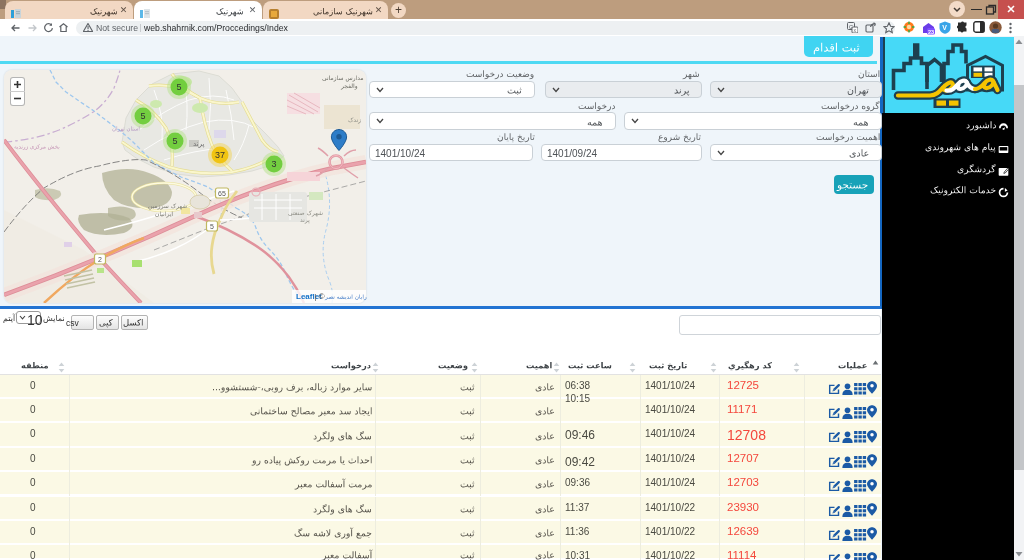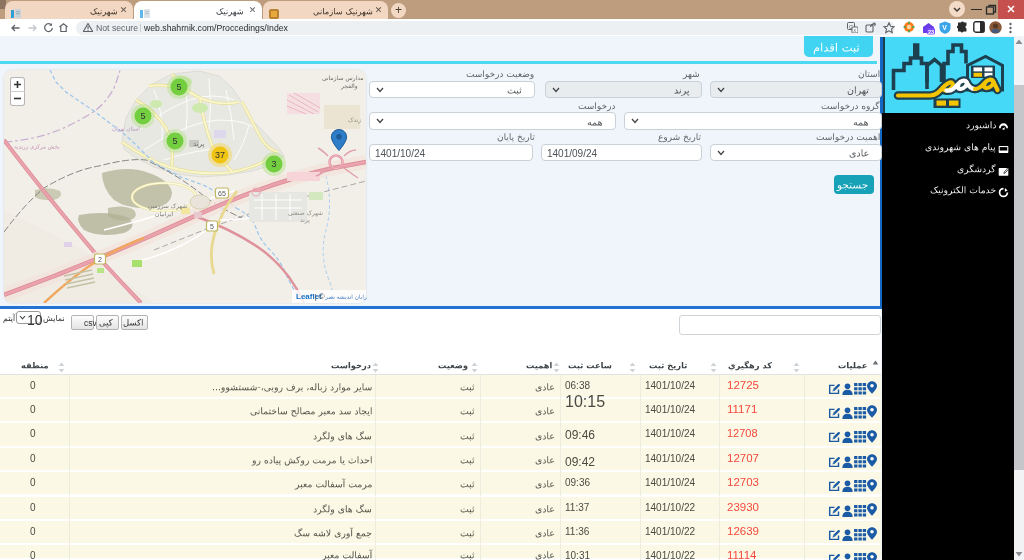--- a/index.html
+++ b/index.html
@@ -282,21 +282,21 @@
   </svg>
 <div class="abs" style="left:16.4px;top:310.8px;width:24.2px;height:13px;background:#fff;border:1px solid #999;border-radius:3px"></div>
 <div class="abs" style="left:27px;top:312.2px;font-size:14px;color:#333">10</div>
 <svg class="abs" style="left:18.5px;top:314.5px" width="7" height="5.5">
     <path d="M1 1 L3.5 3.8 L6 1" stroke="#444" stroke-width="1.1" fill="none"></path>
   </svg>
 <svg style="position:absolute;left:3.0px;top:312.5px;overflow:visible" width="12.2" height="10.8">
     <path transform="translate(0,8.00)" d="M9.7 -7Q9.7 -7 10.3 -7.4Q10.7 -7.1 11 -7Q11.1 -7 11.3 -7Q11.6 -7 11.7 -7.1Q12.1 -7.2 12.5 -7.5Q12.5 -7.5 12.5 -7Q12.1 -6.8 11.8 -6.7Q11.5 -6.6 11.3 -6.6Q11.2 -6.6 10.9 -6.6Q10.6 -6.7 10.3 -7Q10.3 -7 9.7 -6.5Q9.7 -6.5 9.7 -7ZM10.7 -6.1H11.4V0H10.7Z M8.9 -0.3Q8.6 0 8 0H7.7V-0.7H7.8Q8.2 -0.7 8.4 -0.9Q8.5 -1.1 8.5 -1.5V-2.3H9.3V-1.5Q9.3 -0.8 8.9 -0.3ZM9.1 0.6H9.7V1.2H9.1ZM8.1 0.6H8.7V1.2H8.1Z M6.5 -0.3Q6.2 0 5.6 0H5.2V-0.7H5.4Q5.8 -0.7 5.9 -0.9Q6.1 -1.1 6.1 -1.5V-2.3H6.9V-1.5Q6.9 -1.1 7 -0.9Q7.2 -0.7 7.6 -0.7H7.8V0H7.4Q6.8 0 6.5 -0.3ZM6.7 -3.9H7.3V-3.3H6.7ZM5.7 -3.9H6.3V-3.3H5.7Z M2.4 -0.7Q2.9 -0.5 3.2 -0.5Q3.3 -0.5 3.4 -0.6Q3.6 -0.8 3.6 -1Q3.6 -1.1 3.6 -1.2Q3.5 -1.5 3.3 -1.6Q3.1 -1.7 2.9 -1.7Q2.7 -1.7 2.6 -1.6Q2.3 -1.3 2.3 -1Q2.3 -0.9 2.4 -0.7ZM4.1 -0.2Q4 -0.1 4 -0.1Q3.5 0.2 3.2 0.2Q2.5 0.2 1.9 -0.1Q1.7 -0.2 1.4 0.1Q1.3 0.2 1.3 0.5V1.9H0.5V0.5Q0.5 -0.2 1 -0.6Q1.3 -0.8 1.6 -0.8Q1.6 -1 1.6 -1.1Q1.6 -1.7 2.2 -2.2Q2.5 -2.5 2.9 -2.5Q3.2 -2.5 3.5 -2.3Q4.2 -2 4.3 -1.3Q4.4 -1.1 4.6 -0.9Q4.7 -0.7 5.1 -0.7H5.4V-0H4.9Q4.2 -0 4.1 -0.2Z" fill="#333333"></path>
   </svg>
 <div class="abs" style="left:71px;top:314.8px;width:22.700000000000003px;height:15.2px;background:linear-gradient(#fdfdfd,#e4e4e4);border:1px solid #b3b3b3;border-radius:2px"></div>
-<div class="abs" style="left:84px;top:317.5px;font-size:8.5px;color:#333">csv</div>
+<div class="abs" style="left:66px;top:317.5px;font-size:8.5px;color:#333">csv</div>
 <div class="abs" style="left:96px;top:314.8px;width:22.700000000000003px;height:15.2px;background:linear-gradient(#fdfdfd,#e4e4e4);border:1px solid #b3b3b3;border-radius:2px"></div>
 <svg style="position:absolute;left:99.3px;top:317.0px;overflow:visible" width="13.7" height="11.5">
     <path transform="translate(0,8.50)" d="M10.9 0H9.6V-0.8H10.9Q11.5 -0.8 11.7 -1.2Q11.7 -1.3 11.7 -1.5Q11.7 -1.8 11.5 -2.1L10.2 -3.6Q10 -3.9 10 -4.2Q10 -4.4 10 -4.5Q10.2 -5 10.6 -5.2L13.7 -6.5V-5.7L11.2 -4.6Q10.9 -4.5 10.8 -4.4Q10.8 -4.3 10.8 -4.2Q10.8 -4.1 10.9 -3.9L12.1 -2.6Q12.5 -2 12.5 -1.5Q12.5 -1.1 12.3 -0.6Q11.9 0 10.9 0Z M8.3 -0.4Q8 0 7.4 0H7V-0.8H7.1Q7.6 -0.8 7.7 -0.9Q7.9 -1.1 7.9 -1.6V-2.5H8.7V-1.6Q8.7 -1.1 8.9 -0.9Q9.1 -0.8 9.5 -0.8H9.7V0H9.3Q8.7 0 8.3 -0.4ZM8 1.5H8.6V2.1H8ZM8.5 0.4H9.2V1H8.5ZM7.5 0.4H8.1V1H7.5Z M4.6 0.1Q4.9 -0.1 4.9 -0.2Q4.9 -0.4 4.7 -0.4Q4.6 -0.5 4.5 -0.6Q4.3 -0.9 4.3 -1.1Q4.3 -1.4 4.5 -1.7Q4.9 -2.1 5.2 -2.1Q5.3 -2.1 5.5 -2.1Q6 -2.1 6.4 -1.6Q6.9 -0.8 7 -0.8H7.2V0H7Q6.5 0 6.1 -0.7Q5.6 -1.4 5.5 -1.4Q5.4 -1.4 5.3 -1.4Q5.1 -1.3 5.1 -1.2Q5.1 -1 5.4 -0.8Q5.7 -0.7 5.7 -0.2Q5.7 0.2 5.3 0.6Q4.7 1 3.8 1.1Q3.5 1.1 3 1.1Q2.2 1.1 1.8 1Q0.5 0.5 0.5 -0.6Q0.5 -1.2 0.8 -1.6H1.6Q1.3 -1.2 1.3 -0.6Q1.3 -0.1 2 0.2Q2.3 0.4 3 0.4Q3.4 0.4 3.7 0.3Q4.3 0.3 4.6 0.1Z" fill="#333333"></path>
   </svg>
 <div class="abs" style="left:121px;top:314.8px;width:27.400000000000006px;height:15.2px;background:linear-gradient(#fdfdfd,#e4e4e4);border:1px solid #b3b3b3;border-radius:2px"></div>
 <svg style="position:absolute;left:122.6px;top:317.0px;overflow:visible" width="20.4" height="11.5">
     <path transform="translate(0,8.50)" d="M18.9 -6.5H19.6V0H18.9Z M15.3 0H13.9V-0.8H15.2Q15.8 -0.8 16 -1.2Q16.1 -1.3 16.1 -1.5Q16.1 -1.8 15.9 -2.1L14.6 -3.6Q14.4 -3.9 14.4 -4.2Q14.4 -4.4 14.4 -4.5Q14.5 -5 15 -5.2L18.1 -6.5V-5.7L15.6 -4.6Q15.3 -4.5 15.2 -4.4Q15.2 -4.3 15.2 -4.2Q15.2 -4.1 15.3 -3.9L16.5 -2.6Q16.9 -2 16.9 -1.5Q16.9 -1.1 16.6 -0.6Q16.2 0 15.3 0Z M11.7 0.1Q11.6 0.1 11.4 0.1Q11.2 0.1 10.9 0Q10.4 -0.2 10.3 -0.8Q10.1 -0.1 9.7 0Q9.4 0.1 9.2 0.1Q8.7 0.1 8.5 -0.1Q8.2 -0.3 8 -0.6Q7.9 -0.3 7.6 -0.2Q7.3 0 6.9 0H6.4V-0.8H6.7Q7.1 -0.8 7.3 -0.9Q7.6 -1.3 7.6 -1.7V-2.5H8.4V-1.8Q8.4 -1.6 8.5 -1.2Q8.7 -0.8 9.1 -0.8Q9.6 -0.8 9.8 -1.3Q9.9 -1.7 9.9 -2.5H10.7Q10.7 -1.6 10.8 -1.4Q11 -0.7 11.5 -0.7Q12.1 -0.7 12.1 -1.9V-3.1H12.9V-1.7Q12.9 -1.3 13.2 -0.9Q13.4 -0.8 13.8 -0.8H14.1V0H13.6Q13 0 12.5 -0.4Q12.2 -0 11.7 0.1Z M4.3 -0.3Q4.6 -0.8 4.6 -1.8V-6.5H5.4V-1.6Q5.4 -1.1 5.6 -0.9Q5.8 -0.8 6.2 -0.8H6.5V0H6Q5.5 0 5.2 -0.2Q5.1 -0 5 0.1Q4.5 0.9 3.4 1.2Q2.9 1.3 2.5 1.3Q2.1 1.3 1.8 1.2Q0.6 0.8 0.6 -0.3Q0.6 -0.9 0.9 -1.3H1.6Q1.4 -0.8 1.4 -0.3Q1.4 0.2 2 0.5Q2.2 0.6 2.5 0.6Q2.8 0.6 3.3 0.4Q4 0.2 4.3 -0.3Z" fill="#333333"></path>
   </svg>
 <div class="abs" style="left:679px;top:315px;width:202px;height:20px;background:#fff;border:1px solid #cfd4d9;border-radius:3px"></div>
 <div class="abs" style="left:0;top:355px;width:881px;height:19.5px;background:#fff;border-bottom:1px solid #e2e2e2"></div>
@@ -413,21 +413,21 @@
 <div class="abs" style="left:30px;top:403.9px;font-size:10px;color:#4a4a42">0</div>
 <svg style="position:absolute;left:249.5px;top:405.1px;overflow:visible" width="122.5" height="12.6">
     <path transform="translate(0,9.30)" d="M120.8 -7.1H121.6V0H120.8Z M118.7 -0.4Q118.4 0 117.6 0H117.2V-0.8H117.4Q117.8 -0.8 118 -1Q118.3 -1.3 118.3 -1.7V-2.7H119.1V-1.7Q119.1 -0.9 118.7 -0.4ZM118.9 0.7H119.6V1.4H118.9ZM117.8 0.7H118.5V1.4H117.8Z M114.2 -3.5Q115.4 -3.3 116.4 -2.9V-2.2Q116.1 -2.1 115.8 -1.9Q116 -1.5 116.1 -1.4Q116.6 -0.8 117.1 -0.8H117.4V0H117Q116.1 0 115.5 -0.8Q115.3 -1 115.1 -1.4Q114.7 -1.2 114.6 -1.1Q113.9 -0.5 113.6 -0.4Q112.6 0 111.8 0H111.2V-0.8H111.7Q112.7 -0.8 113.3 -1.2Q113.8 -1.4 114.3 -1.9Q114.7 -2.3 115.2 -2.5Q114.8 -2.6 114.3 -2.7Q114 -2.8 113.1 -2.8Q112.8 -2.9 112 -2.8V-3.7Q112.4 -3.7 112.7 -3.7Q113.4 -3.7 114.2 -3.5ZM113.7 0.7H114.4V1.4H113.7Z M109.4 -1.7V-7.1H110.2V-1.7Q110.2 -1.3 110.4 -1Q110.6 -0.8 111.1 -0.8H111.4V0H110.8Q110.1 0 109.8 -0.4Q109.4 -0.9 109.4 -1.7Z M106.1 -0.7Q106.9 -0.9 107.1 -1.4Q107.1 -1.5 107.1 -1.7Q107.1 -2.1 106.8 -2.6Q106.5 -3.2 105.7 -3.9H106.8Q107.3 -3.4 107.6 -2.9Q108 -2.2 108 -1.7Q108 -1.3 107.8 -0.9Q107.5 -0 106.3 0.1Q106.1 0.2 105.9 0.2Q105.4 0.2 104.9 0V-0.8Q105.4 -0.6 105.8 -0.6Q106 -0.6 106.1 -0.7Z M95.3 -0.6Q95.2 -0.4 94.9 -0.2Q94.6 0 94.1 0H93.5V-0.8H93.9Q94.3 -0.8 94.5 -1Q94.9 -1.4 94.9 -1.9V-2.7H95.7V-2Q95.7 -1.7 95.9 -1.3Q96.1 -0.8 96.6 -0.8Q97.1 -0.8 97.3 -1.4Q97.4 -1.8 97.4 -2.7H98.3Q98.3 -1.8 98.4 -1.6Q98.6 -0.8 99.1 -0.8Q99.8 -0.8 99.8 -2.1V-3.4H100.6V-1.9Q100.6 -0.9 100.2 -0.4Q99.9 -0 99.4 0.1Q99.2 0.1 99.1 0.1Q98.8 0.1 98.5 0Q97.9 -0.3 97.8 -0.9Q97.6 -0.1 97.2 0Q96.9 0.1 96.6 0.1Q96.1 0.1 95.8 -0.1Q95.5 -0.3 95.3 -0.6Z M91.2 -2.6Q90.9 -3.2 90.1 -3.9H91.1Q91.6 -3.5 92 -2.9Q92.3 -2.3 92.3 -1.7Q92.3 -1.4 92.7 -1Q92.9 -0.8 93.4 -0.8H93.7V0H93.1Q92.4 0 92 -0.6Q91.6 -0 90.6 0.1Q90.4 0.2 90.2 0.2Q89.8 0.2 89.3 0V-0.8Q89.8 -0.6 90.2 -0.6Q90.3 -0.6 90.5 -0.7Q91.3 -0.9 91.4 -1.4Q91.5 -1.5 91.5 -1.7Q91.5 -2 91.2 -2.6Z M84.7 -0.2Q84.3 0.2 83.6 0.2Q82.7 0.2 82.2 -0.2Q81.9 0 81.4 0H80.7V-0.8H81.2Q81.5 -0.8 81.7 -1Q81.9 -1.2 81.9 -1.4Q82 -2.2 82.6 -2.6Q83 -2.8 83.4 -2.8Q84.2 -2.8 84.6 -2.4Q85 -2 85 -1.2Q85 -0.5 84.7 -0.2ZM82.6 -0.9Q82.9 -0.6 83.6 -0.6Q83.8 -0.6 83.9 -0.7Q84.2 -0.9 84.2 -1.2Q84.2 -1.6 84 -1.7Q83.8 -1.9 83.4 -1.9Q83.2 -1.9 83 -1.8Q82.8 -1.7 82.7 -1.2Q82.7 -1 82.6 -0.9Z M78.5 -0.8Q77.7 0 76.7 0H76.2V-0.8H76.6Q77.1 -0.8 77.4 -1Q77.7 -1.2 77.9 -1.4Q77.4 -1.7 77.1 -2.2Q77 -2.3 77 -2.5Q77 -2.7 77.1 -2.9Q77.1 -3.1 77.6 -3.3Q78 -3.6 78.5 -3.6Q79.1 -3.6 79.5 -3.3Q80 -3.1 80 -2.9Q80.1 -2.7 80.1 -2.5Q80.1 -2.3 80 -2.2Q79.6 -1.7 79.2 -1.4Q79.3 -1.2 79.7 -1Q79.9 -0.8 80.4 -0.8H80.9V0H80.3Q79.4 0 78.5 -0.8ZM78.3 -2.7Q78.1 -2.6 78.1 -2.5Q78.1 -2.3 78.5 -1.9Q79 -2.3 79 -2.5Q79 -2.6 78.8 -2.7Q78.7 -2.7 78.5 -2.7Q78.4 -2.7 78.3 -2.7Z M74.8 -0.4Q74.5 0 73.8 0H73.4V-0.8H73.6Q74 -0.8 74.2 -1Q74.4 -1.3 74.4 -1.7V-2.7H75.3V-1.7Q75.3 -1.3 75.5 -1Q75.7 -0.8 76.1 -0.8H76.4V0H75.9Q75.2 0 74.8 -0.4ZM74.5 0.7H75.2V1.4H74.5Z M71.2 -2.5H72.1Q72.2 -2 72.2 -1.9Q72.3 -1.4 72.6 -1Q72.8 -0.8 73.2 -0.8H73.6V0H73Q72.4 0 72.2 -0.3Q71.9 1 70.7 1.6Q69.4 2.3 68 2.3V1.4Q69.4 1.4 70.3 0.9Q71.3 0.2 71.4 -0.7Q71.5 -1 71.5 -1.3Q71.5 -1.9 71.2 -2.5Z M64.4 -0.2Q63.9 0.2 63.3 0.2Q62.3 0.2 61.8 -0.2Q61.5 0 61.1 0H60.3V-0.8H60.9Q61.1 -0.8 61.3 -1Q61.5 -1.2 61.5 -1.4Q61.6 -2.2 62.2 -2.6Q62.6 -2.8 63 -2.8Q63.8 -2.8 64.2 -2.4Q64.7 -2 64.7 -1.2Q64.7 -0.5 64.4 -0.2ZM62.3 -0.9Q62.5 -0.6 63.3 -0.6Q63.5 -0.6 63.6 -0.7Q63.8 -0.9 63.8 -1.2Q63.8 -1.6 63.6 -1.7Q63.4 -1.9 63 -1.9Q62.8 -1.9 62.6 -1.8Q62.4 -1.7 62.3 -1.2Q62.3 -1 62.3 -0.9Z M56.5 0H55.3Q54.9 0 54.6 -0.2Q54.3 -0.3 54.1 -0.6Q53.6 0 52.9 0H52.3V-0.8H52.6Q53.1 -0.8 53.3 -1Q53.6 -1.4 53.6 -1.9V-2.4H54.5V-2Q54.5 -1.9 54.5 -1.7Q54.5 -1.5 54.7 -1.3Q55.2 -1.9 55.6 -2.3Q56.3 -2.9 57 -3.2Q57.3 -3.4 57.7 -3.4Q58.2 -3.4 58.7 -3.2Q59.6 -2.9 59.6 -1.8Q59.6 -1.5 59.4 -1.1Q59.5 -1.1 59.5 -1Q59.8 -0.8 60.2 -0.8H60.5V0H59.9Q59.3 0 58.9 -0.4L58.7 -0.5Q57.8 0 56.5 0ZM56.8 -2.2Q56 -1.7 55.4 -0.8H56.2Q57.3 -0.8 57.9 -1.1Q58.7 -1.5 58.7 -1.9Q58.7 -2.5 58.1 -2.6Q57.9 -2.6 57.7 -2.6Q57.4 -2.6 56.8 -2.2Z M50.4 -1.7V-7.1H51.2V-1.7Q51.2 -1.3 51.5 -1Q51.7 -0.8 52.1 -0.8H52.4V0H51.9Q51.2 0 50.8 -0.4Q50.4 -0.9 50.4 -1.7Z M48.6 -1.7Q48.6 -0.9 48.3 -0.4Q47.9 0 47.2 0H46.6V-0.8H46.9Q47.4 -0.8 47.6 -1Q47.8 -1.3 47.8 -1.7V-7.1H48.6Z M46.6 -0.8H46.8V0H46.6Q46 0 45.4 -0.7Q45 -1.1 44.8 -1.8Q44.7 -1.9 44.4 -2.7Q43.9 -2.6 43.4 -2.2Q42.4 -1.4 42.4 -0.3Q42.4 0.3 42.8 0.8Q43.3 1.5 44.8 1.5Q45.7 1.5 46.7 1V1.8Q46 2.3 44.9 2.3Q43 2.3 42.2 1.4Q41.6 0.7 41.6 -0.3Q41.6 -1.5 42.6 -2.5Q43 -3 43.6 -3.2Q43.6 -3.2 43.5 -3.2Q43.1 -3.2 42.4 -3.1Q41.8 -3 41.4 -2.8V-3.7Q42.6 -4 43.5 -4Q44.8 -4 45.8 -3.7V-3Q45.3 -3 45.1 -2.9L45.3 -2.5Q45.5 -1.8 45.8 -1.4Q46.2 -0.8 46.6 -0.8Z M31.7 -0.6Q31.5 -0.4 31.2 -0.2Q30.9 0 30.4 0H29.8V-0.8H30.2Q30.6 -0.8 30.8 -1Q31.2 -1.4 31.2 -1.9V-2.7H32V-2Q32 -1.7 32.2 -1.3Q32.4 -0.8 32.9 -0.8Q33.4 -0.8 33.6 -1.4Q33.8 -1.8 33.8 -2.7H34.6Q34.6 -1.8 34.7 -1.6Q35 -0.8 35.5 -0.8Q36.1 -0.8 36.1 -2.1V-3.4H37V-1.9Q37 -0.9 36.5 -0.4Q36.2 -0 35.7 0.1Q35.6 0.1 35.4 0.1Q35.1 0.1 34.9 0Q34.3 -0.3 34.2 -0.9Q34 -0.1 33.5 0Q33.2 0.1 32.9 0.1Q32.5 0.1 32.1 -0.1Q31.9 -0.3 31.7 -0.6Z M28 -1.7V-7.1H28.8V-1.7Q28.8 -1.3 29 -1Q29.2 -0.8 29.7 -0.8H30V0H29.4Q28.7 0 28.4 -0.4Q28 -0.9 28 -1.7Z M25.2 -2.5Q24.8 -2.6 24.4 -2.7Q24 -2.8 23.2 -2.8Q22.8 -2.9 22.1 -2.8V-3.7Q22.4 -3.7 22.7 -3.7Q23.5 -3.7 24.3 -3.5Q25.4 -3.3 26.4 -2.9V-2.2Q26.1 -2.1 25.7 -1.8Q24.9 -1.4 24.6 -1.1Q23.9 -0.5 23.6 -0.4Q22.6 0 21.8 0H21.3V-0.8H21.7Q22.8 -0.8 23.3 -1.2Q23.8 -1.4 24.3 -1.9Q24.8 -2.3 25.2 -2.5ZM23.7 -5H24.4V-4.3H23.7Z M19.9 -0.4Q19.6 0 18.9 0H18.5V-0.8H18.6Q19.1 -0.8 19.3 -1Q19.5 -1.3 19.5 -1.7V-2.7H20.3V-1.7Q20.3 -1.3 20.5 -1Q20.7 -0.8 21.2 -0.8H21.4V0H20.9Q20.3 0 19.9 -0.4ZM20.1 -4.5H20.8V-3.9H20.1ZM19 -4.5H19.7V-3.9H19Z M17.1 -0.2Q16.7 0.2 16 0.2Q15.1 0.2 14.6 -0.2Q14.3 0 13.8 0H13.1V-0.8H13.6Q13.8 -0.8 14 -1Q14.2 -1.2 14.3 -1.4Q14.4 -2.2 15 -2.6Q15.4 -2.8 15.8 -2.8Q16.1 -2.8 16.4 -2.7Q17.3 -2.3 17.4 -1.6Q17.4 -1.3 17.7 -1Q17.8 -0.8 18.3 -0.8H18.6V-0H18.1Q17.3 -0 17.1 -0.2ZM15 -0.9Q15.3 -0.6 16 -0.6Q16.2 -0.6 16.3 -0.7Q16.6 -0.9 16.6 -1.2Q16.6 -1.3 16.5 -1.4Q16.4 -1.8 16.2 -1.9Q16 -1.9 15.8 -1.9Q15.6 -1.9 15.4 -1.8Q15.2 -1.7 15.1 -1.2Q15.1 -1 15 -0.9Z M11.2 -1.7V-7.1H12.1V-1.7Q12.1 -1.3 12.3 -1Q12.5 -0.8 12.9 -0.8H13.3V0H12.7Q12 0 11.6 -0.4Q11.2 -0.9 11.2 -1.7Z M8.8 -4.5H9.4V-3.9H8.8ZM9.1 -0.4Q8.8 0 8.1 0H7.7V-0.8H7.8Q8.3 -0.8 8.5 -1Q8.7 -1.3 8.7 -1.7V-2.7H9.5V-1.7Q9.5 -0.9 9.1 -0.4Z M5 0.1Q5.4 -0.1 5.4 -0.2Q5.4 -0.4 5.2 -0.5Q5.1 -0.5 4.9 -0.7Q4.7 -1 4.7 -1.2Q4.7 -1.5 5 -1.8Q5.3 -2.2 5.7 -2.3Q5.8 -2.3 6 -2.3Q6.6 -2.3 7 -1.7Q7.5 -0.8 7.7 -0.8H7.8V0H7.7Q7.2 0 6.7 -0.8Q6.2 -1.5 6 -1.5Q5.9 -1.5 5.8 -1.5Q5.6 -1.4 5.6 -1.3Q5.6 -1 5.9 -0.9Q6.2 -0.8 6.3 -0.2Q6.3 0.2 5.8 0.6Q5.2 1 4.2 1.2Q3.8 1.2 3.3 1.2Q2.5 1.2 1.9 1Q0.6 0.6 0.6 -0.6Q0.6 -1.3 0.9 -1.7H1.7Q1.4 -1.3 1.4 -0.6Q1.4 -0.1 2.2 0.3Q2.5 0.4 3.3 0.4Q3.7 0.4 4 0.4Q4.7 0.3 5 0.1Z" fill="#55524a"></path>
   </svg>
 <svg style="position:absolute;left:459.5px;top:405.1px;overflow:visible" width="14.5" height="12.6">
     <path transform="translate(0,9.30)" d="M13.3 -0.4Q13 0 12.3 0H11.8V-0.8H12Q12.5 -0.8 12.7 -1Q12.9 -1.3 12.9 -1.7V-2.7H13.7V-1.7Q13.7 -0.9 13.3 -0.4ZM13 -5.7H13.6V-5H13ZM13.5 -4.5H14.2V-3.9H13.5ZM12.4 -4.5H13.1V-3.9H12.4Z M10.5 -0.4Q10.1 0 9.4 0H9V-0.8H9.2Q9.6 -0.8 9.8 -1Q10.1 -1.3 10.1 -1.7V-2.7H10.9V-1.7Q10.9 -1.3 11.1 -1Q11.3 -0.8 11.8 -0.8H12V0H11.5Q10.8 0 10.5 -0.4ZM10.1 0.7H10.8V1.4H10.1Z M8.1 -2.3Q8.1 -1.3 8.4 -1.1Q8.7 -0.8 9 -0.8H9.2V0H8.8Q8.2 0 7.9 -0.3Q7.5 -0.7 7.4 -1Q6.7 -0.4 5.7 -0.2Q4.5 0.1 3.5 0.1Q2.7 0.1 2.1 -0.1Q0.6 -0.5 0.6 -1.7Q0.6 -2.4 0.9 -2.8H1.7Q1.4 -2.4 1.4 -1.7Q1.4 -1.2 2.3 -0.9Q2.8 -0.7 3.5 -0.7Q4.7 -0.7 5.5 -1Q6.4 -1.2 7 -1.7Q7.3 -2 7.3 -2.5Q7.3 -2.8 7.1 -3H8Q8.1 -2.7 8.1 -2.3ZM4.3 -3.6H5V-3H4.3ZM3.2 -3.6H3.9V-3H3.2Z" fill="#55524a"></path>
   </svg>
 <svg style="position:absolute;left:534.7px;top:405.1px;overflow:visible" width="19.8" height="12.6">
     <path transform="translate(0,9.30)" d="M14.5 -0.8Q15.3 -0.8 16.2 -1.3Q15.8 -1.4 15.6 -1.6Q15.2 -2.1 15.2 -2.7Q15.2 -3.9 16.1 -4.5Q16.7 -4.8 17.8 -4.8V-4.1Q16.8 -4.1 16.4 -3.8Q16 -3.5 16 -2.9Q16 -2.3 16.3 -2.1Q16.7 -1.7 17 -1.7Q17.2 -1.7 17.6 -1.9L18.9 -2.5V-1.6L17 -0.7Q15.4 0 14.6 0H14.2V-0.8Z M12.3 -1.7V-7.1H13.1V-1.7Q13.1 -1.3 13.4 -1Q13.6 -0.8 14 -0.8H14.3V0H13.8Q13.1 0 12.7 -0.4Q12.3 -0.9 12.3 -1.7Z M9.1 -0.7Q9.8 -0.9 10 -1.4Q10 -1.5 10 -1.7Q10 -2.1 9.8 -2.6Q9.5 -3.2 8.7 -3.9H9.7Q10.2 -3.4 10.5 -2.9Q10.9 -2.2 10.9 -1.7Q10.9 -1.3 10.7 -0.9Q10.4 -0 9.2 0.1Q9 0.2 8.8 0.2Q8.3 0.2 7.8 0V-0.8Q8.4 -0.6 8.8 -0.6Q8.9 -0.6 9.1 -0.7Z M6.2 -0.1Q5.7 0.7 4.2 1Q3.4 1.2 2.8 1.2Q2.2 1.2 1.9 1.1Q0.6 0.6 0.6 -0.6Q0.6 -1.1 0.9 -1.6H1.7Q1.4 -1 1.4 -0.6Q1.4 0.1 2.2 0.3Q2.6 0.4 2.9 0.4Q3.5 0.4 4 0.2Q4.8 0.1 5.2 -0.3Q5.5 -0.5 5.5 -0.8Q5.5 -1.1 4.9 -1.2Q4.6 -1.3 4.1 -1.5Q3.8 -1.6 3.5 -1.9Q3.3 -2.1 3.2 -2.6Q3.2 -3.3 4.1 -3.7Q4.5 -3.8 5 -3.8Q5.5 -3.8 5.9 -3.6Q6.6 -3.4 6.7 -2.6H5.8Q5.8 -2.8 5.5 -3Q5.3 -3.1 5 -3.1Q4.6 -3.1 4.4 -2.9Q4.1 -2.8 4.1 -2.6Q4.1 -2.4 4.7 -2.2Q5.8 -1.8 6 -1.5Q6.4 -1.1 6.4 -0.7Q6.4 -0.4 6.2 -0.1Z" fill="#55524a"></path>
   </svg>
-<div class="abs" style="left:565px;top:393px;font-size:16px;color:#4a4a42">10:15</div>
+<div class="abs" style="left:565px;top:393px;font-size:10px;color:#4a4a42">10:15</div>
 <div class="abs" style="left:645px;top:403.9px;font-size:10px;color:#4a4a42">1401/10/24</div>
 <div class="abs" style="left:727px;top:402.9px;font-size:11.5px;color:#f4473c">11171</div>
 <div class="abs" style="left:828px;top:404.9px"><svg width="13" height="12" viewBox="0 0 16 15">
       <path d="M13 8 V13 H2 V3 H8" fill="none" stroke="#1b5aa5" stroke-width="1.8"></path>
       <path d="M5.5 10.5 L6.3 7.6 L12.4 1.6 A1.4 1.4 0 0 1 14.4 3.6 L8.3 9.6 Z" fill="#1b5aa5"></path>
       <path d="M6.6 9.4 L7.1 7.9 L8 8.9 Z" fill="#fff"></path>
     </svg></div>
 <div class="abs" style="left:842px;top:404.9px"><svg width="11" height="12" viewBox="0 0 14 15">
       <circle cx="7" cy="4" r="3.6" fill="#1b5aa5"></circle>
       <path d="M0.5 15 C0.5 10.5 3 8.6 7 8.6 C11 8.6 13.5 10.5 13.5 15 Z" fill="#1b5aa5"></path>
@@ -462,21 +462,21 @@
     <path transform="translate(0,9.30)" d="M52.7 -0.6Q52.5 -0.4 52.3 -0.2Q51.9 0 51.5 0H50.9V-0.8H51.2Q51.7 -0.8 51.9 -1Q52.2 -1.4 52.2 -1.9V-2.7H53.1V-2Q53.1 -1.7 53.3 -1.3Q53.5 -0.8 54 -0.8Q54.4 -0.8 54.6 -1.4Q54.8 -1.8 54.8 -2.7H55.7Q55.7 -1.8 55.7 -1.6Q56 -0.8 56.5 -0.8Q57.2 -0.8 57.2 -2.1V-3.4H58V-1.9Q58 -0.9 57.6 -0.4Q57.2 -0 56.8 0.1Q56.6 0.1 56.5 0.1Q56.2 0.1 55.9 0Q55.3 -0.3 55.2 -0.9Q55 -0.1 54.6 0Q54.3 0.1 54 0.1Q53.5 0.1 53.2 -0.1Q52.9 -0.3 52.7 -0.6Z M49.2 -0.5Q48.7 -0.2 48 0.1Q47 0.4 46.2 0.4Q45.3 0.4 44.8 0.2Q43.3 -0.2 43.3 -1.4Q43.3 -2.1 43.5 -2.5H44.4Q44.1 -2 44.1 -1.4Q44.1 -0.9 45 -0.6Q45.5 -0.4 46.2 -0.4Q47 -0.4 47.9 -0.8Q48.6 -1.1 48.8 -1.3Q48.8 -1.4 48.8 -1.6Q48.8 -1.9 48.6 -2.2L47.2 -4Q46.9 -4.3 46.9 -4.6Q46.9 -4.8 47 -4.9Q47.1 -5.5 47.6 -5.7L51 -7.1V-6.2L48.3 -5.1Q48 -4.9 47.9 -4.8Q47.8 -4.7 47.8 -4.6Q47.8 -4.5 48 -4.3L50.6 -1.1Q50.7 -1 50.9 -0.9Q51.1 -0.8 51.4 -0.8H51.8V0H51.2Q50.9 0 50.6 -0.1Q50.2 -0.3 50 -0.5L49.6 -1Q49.5 -0.7 49.2 -0.5ZM51 -7.7Q51 -7.7 47.1 -6Q47.1 -6 47.1 -6.7Q47.1 -6.7 51 -8.3Q51 -8.3 51 -7.7Z M36.6 -1.2Q36.8 -1.3 37 -1.6Q37.1 -2 37.1 -2.2Q37.1 -2.4 37.1 -2.6Q37 -2.9 36.7 -2.9Q36.4 -2.9 36.3 -2.6Q36.2 -2.5 36.2 -2.3Q36.2 -2.2 36.2 -2Q36.3 -1.5 36.6 -1.2ZM35.2 -0.8Q35.4 -0.8 35.8 -0.9Q35.6 -1.4 35.5 -1.7Q35.4 -2 35.4 -2.3Q35.4 -2.7 35.6 -3.1Q35.9 -3.5 36.2 -3.4Q36 -3.6 35.6 -3.7V-4.5Q36.7 -4.2 37.6 -3.4Q38.8 -2.5 39.1 -1.4Q39.1 -1.2 39.1 -1Q39.1 -0.5 39 -0.2Q38.6 0.3 37.8 0.3Q37.2 0.3 36.5 -0.2Q36 0 35.3 0H34.7V-0.8ZM37.8 -2.3Q37.8 -2.1 37.8 -2Q37.8 -1.3 37.4 -0.8Q37.3 -0.8 37.3 -0.7Q37.5 -0.5 37.7 -0.5Q38.3 -0.5 38.4 -0.8Q38.4 -0.9 38.4 -1Q38.4 -1.3 38.2 -1.7Q38.1 -2 37.8 -2.3Z M32.8 -1.7V-7.1H33.7V-1.7Q33.7 -1.3 33.9 -1Q34.1 -0.8 34.6 -0.8H34.9V0H34.3Q33.6 0 33.2 -0.4Q32.8 -0.9 32.8 -1.7Z M30.9 -0.1Q30.4 0.7 28.9 1Q28.1 1.2 27.5 1.2Q26.9 1.2 26.6 1.1Q25.3 0.6 25.3 -0.6Q25.3 -1.1 25.6 -1.6H26.4Q26.1 -1 26.1 -0.6Q26.1 0.1 26.9 0.3Q27.3 0.4 27.6 0.4Q28.1 0.4 28.7 0.2Q29.5 0.1 29.9 -0.3Q30.2 -0.5 30.2 -0.8Q30.2 -1.1 29.6 -1.2Q29.3 -1.3 28.8 -1.5Q28.5 -1.6 28.2 -1.9Q27.9 -2.1 27.9 -2.6Q27.9 -3.3 28.8 -3.7Q29.2 -3.8 29.7 -3.8Q30.2 -3.8 30.6 -3.6Q31.3 -3.4 31.4 -2.6H30.5Q30.5 -2.8 30.2 -3Q30 -3.1 29.7 -3.1Q29.3 -3.1 29 -2.9Q28.8 -2.8 28.8 -2.6Q28.8 -2.4 29.3 -2.2Q30.5 -1.8 30.7 -1.5Q31.1 -1.1 31.1 -0.7Q31.1 -0.4 30.9 -0.1Z M19.5 -2.1Q19.2 -2.1 19 -1.8Q18.9 -1.6 18.9 -1.5Q18.9 -1.2 19.1 -1Q19.3 -0.8 20.2 -0.8Q20.2 -1.7 19.8 -1.9Q19.6 -2.1 19.5 -2.1ZM21 -0.8Q21 0.6 20.2 1.3Q19.8 1.7 19.4 1.9Q18.5 2.3 16.9 2.3V1.4Q18.5 1.4 19.1 1.1Q19.9 0.7 20.1 -0Q19.6 -0 19.4 -0.1Q18.7 -0.2 18.5 -0.4Q18 -0.8 18 -1.4Q18 -2.1 18.4 -2.5Q18.9 -2.9 19.5 -2.9Q19.9 -2.9 20.2 -2.7Q20.8 -2.3 20.9 -1.6Q21 -1.2 21 -0.8Z M16.4 -1.7Q16.4 -0.9 16 -0.4Q15.6 0 14.9 0H14.3V-0.8H14.7Q15.1 -0.8 15.3 -1Q15.5 -1.3 15.5 -1.7V-7.1H16.4Z M10.7 0H9.2V-0.8H10.6Q11.3 -0.8 11.5 -1.3Q11.5 -1.5 11.5 -1.6Q11.5 -1.9 11.3 -2.2L9.9 -4Q9.7 -4.3 9.7 -4.6Q9.7 -4.8 9.7 -4.9Q9.8 -5.5 10.3 -5.7L13.7 -7.1V-6.2L11 -5.1Q10.7 -4.9 10.6 -4.8Q10.6 -4.7 10.6 -4.6Q10.6 -4.5 10.7 -4.3L13.3 -1.1Q13.4 -1 13.6 -0.9Q13.8 -0.8 14.1 -0.8H14.5V0H13.9Q13.6 0 13.3 -0.1Q12.9 -0.3 12.7 -0.5L12.3 -1Q12.2 -0.8 12.1 -0.7Q11.7 0 10.7 0ZM13.7 -7.7Q13.7 -7.7 9.8 -6Q9.8 -6 9.8 -6.7Q9.8 -6.7 13.7 -8.3Q13.7 -8.3 13.7 -7.7Z M7 -2.5H7.8Q8 -2 8 -1.9Q8 -1.4 8.4 -1Q8.6 -0.8 9 -0.8H9.4V0H8.8Q8.2 0 8 -0.3Q7.6 1 6.5 1.6Q5.2 2.3 3.8 2.3V1.4Q5.1 1.4 6.1 0.9Q7 0.2 7.2 -0.7Q7.3 -1 7.3 -1.3Q7.3 -1.9 7 -2.5Z M1.8 -0.7Q2.6 -0.9 2.7 -1.4Q2.8 -1.5 2.8 -1.7Q2.8 -2.1 2.5 -2.6Q2.2 -3.2 1.4 -3.9H2.4Q2.9 -3.4 3.2 -2.9Q3.6 -2.2 3.6 -1.7Q3.6 -1.3 3.5 -0.9Q3.1 -0 1.9 0.1Q1.7 0.2 1.5 0.2Q1 0.2 0.6 0V-0.8Q1.1 -0.6 1.5 -0.6Q1.6 -0.6 1.8 -0.7Z" fill="#55524a"></path>
   </svg>
 <svg style="position:absolute;left:459.5px;top:429.5px;overflow:visible" width="14.5" height="12.6">
     <path transform="translate(0,9.30)" d="M13.3 -0.4Q13 0 12.3 0H11.8V-0.8H12Q12.5 -0.8 12.7 -1Q12.9 -1.3 12.9 -1.7V-2.7H13.7V-1.7Q13.7 -0.9 13.3 -0.4ZM13 -5.7H13.6V-5H13ZM13.5 -4.5H14.2V-3.9H13.5ZM12.4 -4.5H13.1V-3.9H12.4Z M10.5 -0.4Q10.1 0 9.4 0H9V-0.8H9.2Q9.6 -0.8 9.8 -1Q10.1 -1.3 10.1 -1.7V-2.7H10.9V-1.7Q10.9 -1.3 11.1 -1Q11.3 -0.8 11.8 -0.8H12V0H11.5Q10.8 0 10.5 -0.4ZM10.1 0.7H10.8V1.4H10.1Z M8.1 -2.3Q8.1 -1.3 8.4 -1.1Q8.7 -0.8 9 -0.8H9.2V0H8.8Q8.2 0 7.9 -0.3Q7.5 -0.7 7.4 -1Q6.7 -0.4 5.7 -0.2Q4.5 0.1 3.5 0.1Q2.7 0.1 2.1 -0.1Q0.6 -0.5 0.6 -1.7Q0.6 -2.4 0.9 -2.8H1.7Q1.4 -2.4 1.4 -1.7Q1.4 -1.2 2.3 -0.9Q2.8 -0.7 3.5 -0.7Q4.7 -0.7 5.5 -1Q6.4 -1.2 7 -1.7Q7.3 -2 7.3 -2.5Q7.3 -2.8 7.1 -3H8Q8.1 -2.7 8.1 -2.3ZM4.3 -3.6H5V-3H4.3ZM3.2 -3.6H3.9V-3H3.2Z" fill="#55524a"></path>
   </svg>
 <svg style="position:absolute;left:534.7px;top:429.5px;overflow:visible" width="19.8" height="12.6">
     <path transform="translate(0,9.30)" d="M14.5 -0.8Q15.3 -0.8 16.2 -1.3Q15.8 -1.4 15.6 -1.6Q15.2 -2.1 15.2 -2.7Q15.2 -3.9 16.1 -4.5Q16.7 -4.8 17.8 -4.8V-4.1Q16.8 -4.1 16.4 -3.8Q16 -3.5 16 -2.9Q16 -2.3 16.3 -2.1Q16.7 -1.7 17 -1.7Q17.2 -1.7 17.6 -1.9L18.9 -2.5V-1.6L17 -0.7Q15.4 0 14.6 0H14.2V-0.8Z M12.3 -1.7V-7.1H13.1V-1.7Q13.1 -1.3 13.4 -1Q13.6 -0.8 14 -0.8H14.3V0H13.8Q13.1 0 12.7 -0.4Q12.3 -0.9 12.3 -1.7Z M9.1 -0.7Q9.8 -0.9 10 -1.4Q10 -1.5 10 -1.7Q10 -2.1 9.8 -2.6Q9.5 -3.2 8.7 -3.9H9.7Q10.2 -3.4 10.5 -2.9Q10.9 -2.2 10.9 -1.7Q10.9 -1.3 10.7 -0.9Q10.4 -0 9.2 0.1Q9 0.2 8.8 0.2Q8.3 0.2 7.8 0V-0.8Q8.4 -0.6 8.8 -0.6Q8.9 -0.6 9.1 -0.7Z M6.2 -0.1Q5.7 0.7 4.2 1Q3.4 1.2 2.8 1.2Q2.2 1.2 1.9 1.1Q0.6 0.6 0.6 -0.6Q0.6 -1.1 0.9 -1.6H1.7Q1.4 -1 1.4 -0.6Q1.4 0.1 2.2 0.3Q2.6 0.4 2.9 0.4Q3.5 0.4 4 0.2Q4.8 0.1 5.2 -0.3Q5.5 -0.5 5.5 -0.8Q5.5 -1.1 4.9 -1.2Q4.6 -1.3 4.1 -1.5Q3.8 -1.6 3.5 -1.9Q3.3 -2.1 3.2 -2.6Q3.2 -3.3 4.1 -3.7Q4.5 -3.8 5 -3.8Q5.5 -3.8 5.9 -3.6Q6.6 -3.4 6.7 -2.6H5.8Q5.8 -2.8 5.5 -3Q5.3 -3.1 5 -3.1Q4.6 -3.1 4.4 -2.9Q4.1 -2.8 4.1 -2.6Q4.1 -2.4 4.7 -2.2Q5.8 -1.8 6 -1.5Q6.4 -1.1 6.4 -0.7Q6.4 -0.4 6.2 -0.1Z" fill="#55524a"></path>
   </svg>
 <div class="abs" style="left:565px;top:428.3px;font-size:12px;color:#4a4a42">09:46</div>
 <div class="abs" style="left:645px;top:428.3px;font-size:10px;color:#4a4a42">1401/10/24</div>
-<div class="abs" style="left:727px;top:427.3px;font-size:11px;color:#f4473c">12708</div>
+<div class="abs" style="left:727px;top:427.3px;font-size:14px;color:#f4473c">12708</div>
 <div class="abs" style="left:828px;top:429.3px"><svg width="13" height="12" viewBox="0 0 16 15">
       <path d="M13 8 V13 H2 V3 H8" fill="none" stroke="#1b5aa5" stroke-width="1.8"></path>
       <path d="M5.5 10.5 L6.3 7.6 L12.4 1.6 A1.4 1.4 0 0 1 14.4 3.6 L8.3 9.6 Z" fill="#1b5aa5"></path>
       <path d="M6.6 9.4 L7.1 7.9 L8 8.9 Z" fill="#fff"></path>
     </svg></div>
 <div class="abs" style="left:842px;top:429.3px"><svg width="11" height="12" viewBox="0 0 14 15">
       <circle cx="7" cy="4" r="3.6" fill="#1b5aa5"></circle>
       <path d="M0.5 15 C0.5 10.5 3 8.6 7 8.6 C11 8.6 13.5 10.5 13.5 15 Z" fill="#1b5aa5"></path>
     </svg></div>
 <div class="abs" style="left:854px;top:429.3px"><svg width="13" height="12" viewBox="0 0 16 15">

